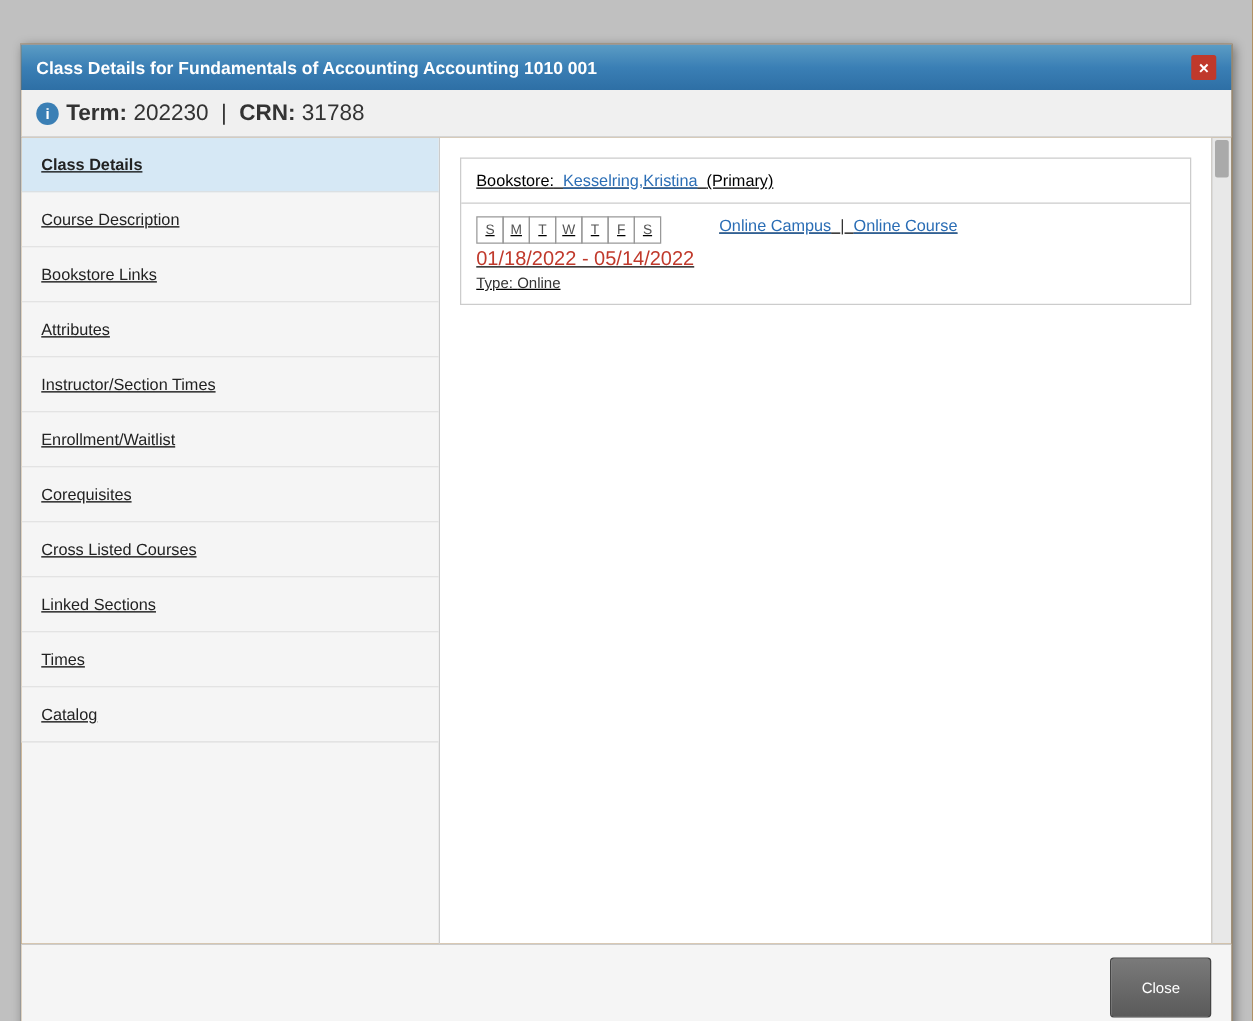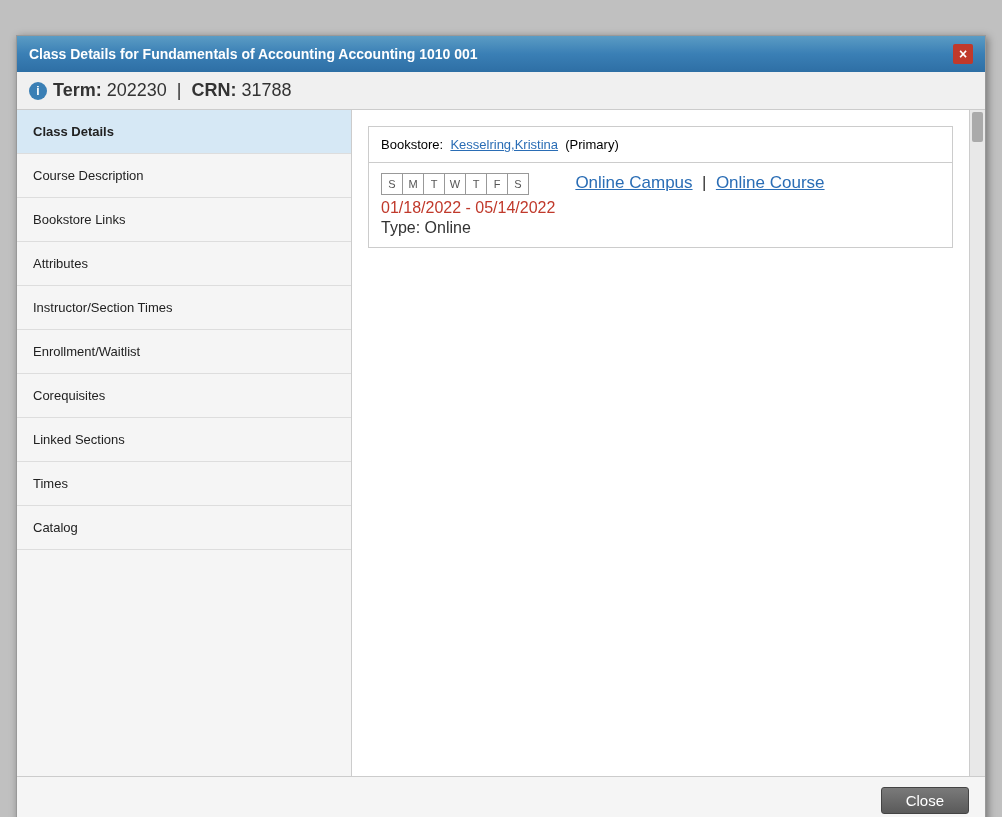--- a/index.html
+++ b/index.html
@@ -84,20 +84,21 @@
     .info-text {
       font-size: 18px;
       color: #333;
     }
 
     
     .main-content {
       display: flex;
       flex: 1;
       overflow: hidden;
+      text-decoration: underline;
     }
 
     
     .sidebar {
       width: 335px;
       flex-shrink: 0;
       border-right: 1px solid #ccc;
       overflow-y: auto;
       background: #f5f5f5;
     }
@@ -171,27 +172,27 @@
       margin-left: 0;
     }
 
     .schedule-date {
       color: #c0392b;
       font-size: 16px;
       margin-top: 4px;
     }
 
     .schedule-type {
-      font-size: 16px;
+      font-size: 12px;
       color: #333;
       margin-top: 2px;
     }
 
     .campus-links {
-      font-size: 17px;
+      font-size: 13px;
       color: #333;
       display: flex;
       flex-direction: column;
       justify-content: center;
     }
 
     .campus-link {
       color: #2a6db5;
       text-decoration: underline;
       cursor: pointer;
@@ -204,22 +205,22 @@
       display: flex;
       justify-content: flex-end;
       background: #f5f5f5;
       flex-shrink: 0;
     }
 
     .close-button {
       background: linear-gradient(to bottom, #7a7a7a, #5a5a5a);
       color: #fff;
       border: 1px solid #444;
-      padding: 4px 24px;
-      font-size: 15px;
+      padding: 16px 24px;
+      font-size: 12px;
       cursor: pointer;
       border-radius: 3px;
     }
 
     
     .scrollbar-area {
       width: 16px;
       background: #e8e8e8;
       border-left: 1px solid #ccc;
       display: flex;
@@ -270,20 +271,23 @@
         <span>Attributes</span>
       </div>
       <div class="sidebar-item">
         <span>Instructor/Section Times</span>
       </div>
       <div class="sidebar-item">
         <span>Enrollment/Waitlist</span>
       </div>
       <div class="sidebar-item">
         <span>Corequisites</span>
+      </div>
+      <div class="sidebar-item">
+        <span>Cross Listed Courses</span>
       </div>
       <div class="sidebar-item">
         <span>Linked Sections</span>
       </div>
       <div class="sidebar-item">
         <span>Times</span>
       </div>
       <div class="sidebar-item">
         <span>Catalog</span>
       </div>

